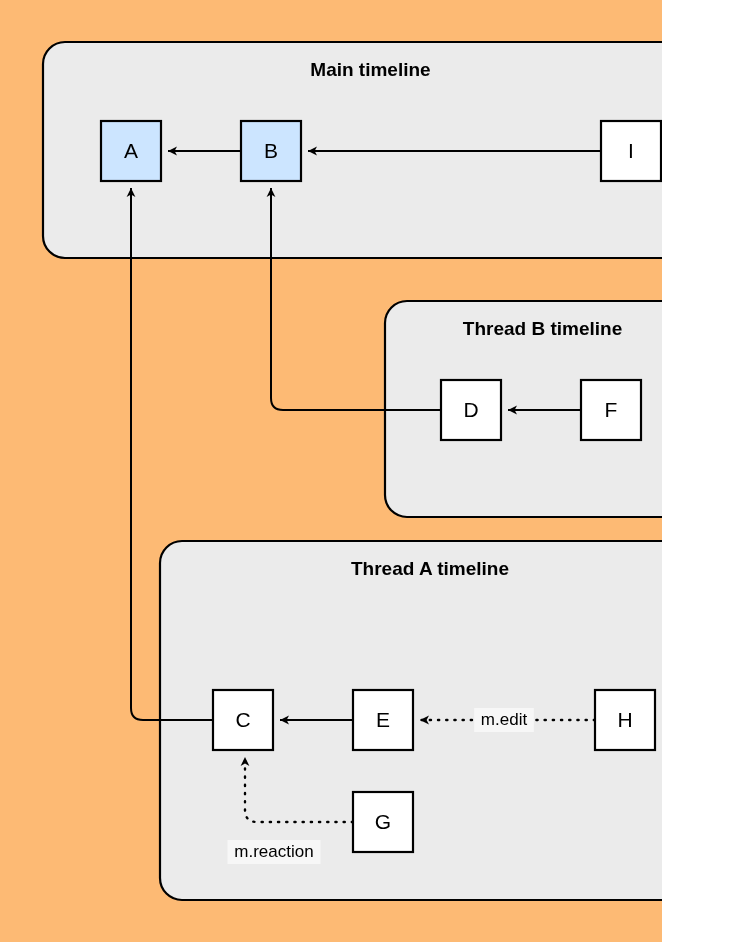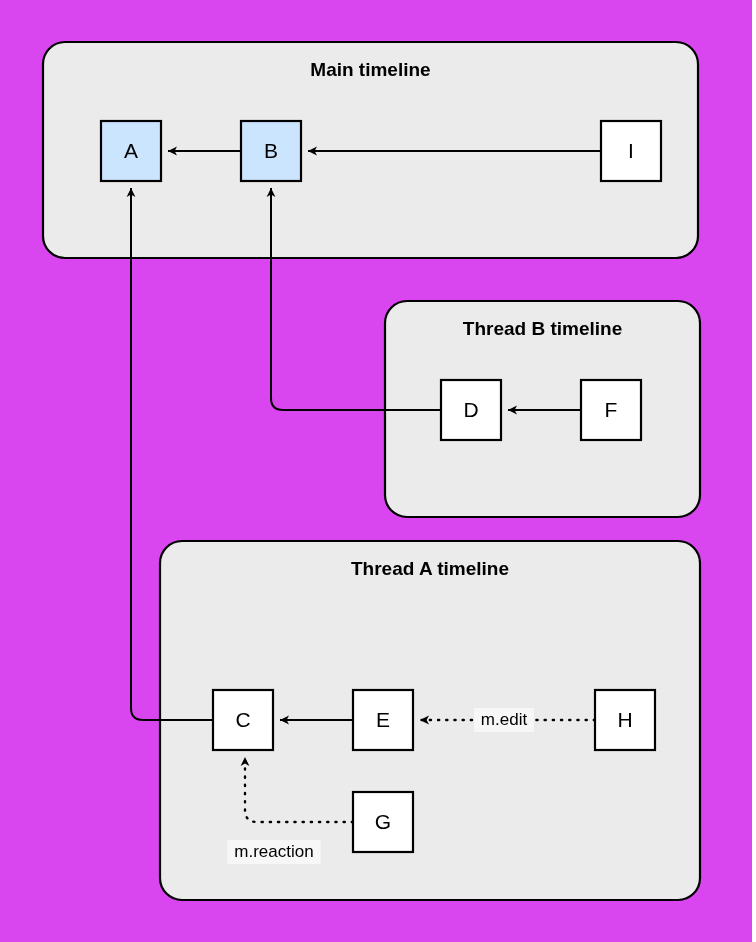--- a/index.html
+++ b/index.html
@@ -5,23 +5,23 @@
   html, body {
     margin: 0;
     padding: 0;
     background: #ffffff;
   }
   body {
     font-family: "Liberation Sans", sans-serif;
   }
   #canvas {
     position: relative;
-    width: 752px;
+    width: 662px;
     height: 942px;
-    background: #d946ef;
+    background: #fdba74;
     overflow: hidden;
   }
   #diagram-svg {
     position: absolute;
     left: 0;
     top: 0;
     width: 756px;
     height: 942px;
   }
   .container-title {

